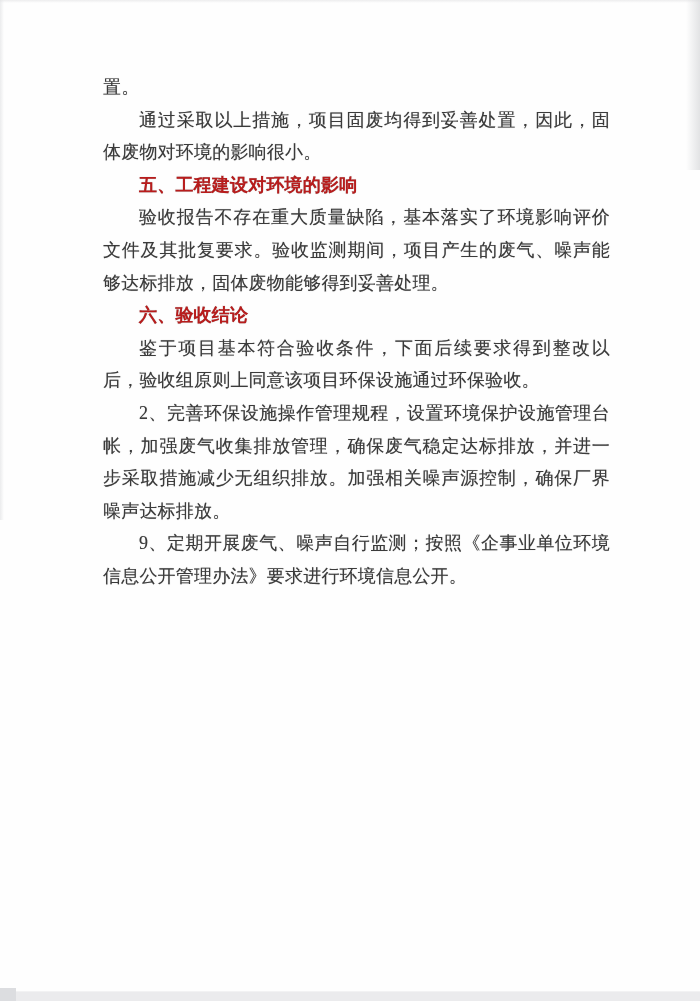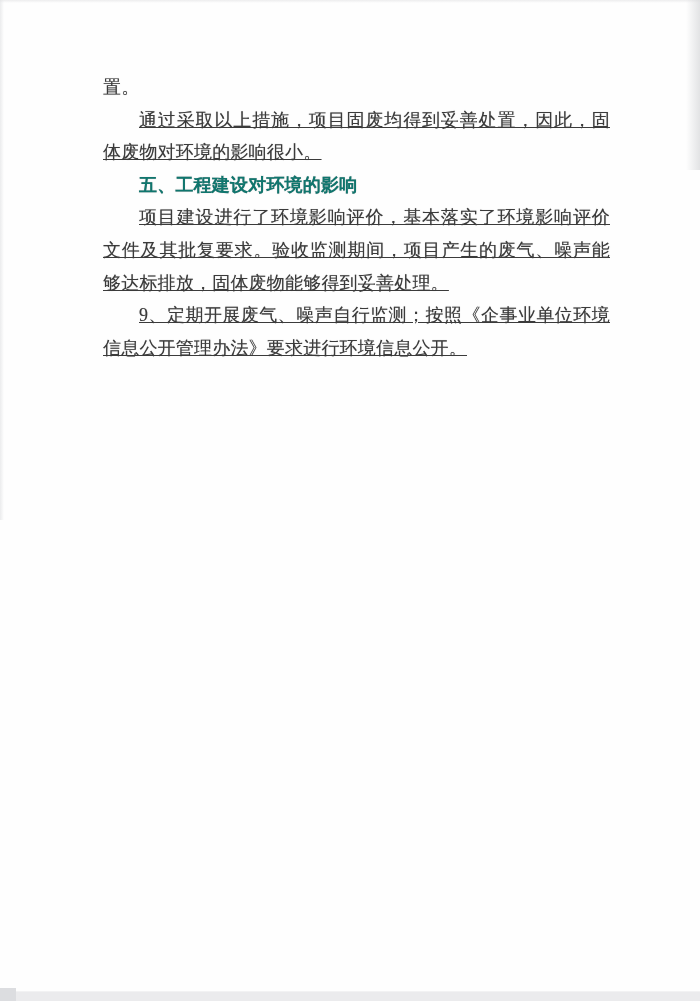--- a/index.html
+++ b/index.html
@@ -49,29 +49,28 @@
   }
   .content p, .content h2 {
     margin: 0;
     font-size: 18px;
     line-height: 32.6px;
     text-align: justify;
     letter-spacing: 0.2px;
   }
   .para {
     text-indent: 2em;
-    text-decoration: underline;
   }
   .cont {
     text-indent: 0;
   }
   .heading {
     text-indent: 2em;
     font-weight: bold;
-    color: #0f766e;
+    color: #b91c1c;
     text-align: left;
     font-size: 18.5px;
   }
   .heading-spaced {
     margin-top: 15px;
     margin-bottom: 10px;
   }
 </style>
 </head>
 <body>
@@ -79,20 +78,23 @@
 <div class="page">
 
   <div class="edge-top"></div>
   <div class="edge-top-right"></div>
   <div class="edge-left"></div>
 
   <main class="content">
     <p class="cont">置。</p>
     <p class="para">通过采取以上措施，项目固废均得到妥善处置，因此，固体废物对环境的影响很小。</p>
     <h2 class="heading heading-spaced">五、工程建设对环境的影响</h2>
-    <p class="para">项目建设进行了环境影响评价，基本落实了环境影响评价文件及其批复要求。验收监测期间，项目产生的废气、噪声能够达标排放，固体废物能够得到妥善处理。</p>
+    <p class="para">验收报告不存在重大质量缺陷，基本落实了环境影响评价文件及其批复要求。验收监测期间，项目产生的废气、噪声能够达标排放，固体废物能够得到妥善处理。</p>
+    <h2 class="heading">六、验收结论</h2>
+    <p class="para">鉴于项目基本符合验收条件，下面后续要求得到整改以后，验收组原则上同意该项目环保设施通过环保验收。</p>
+    <p class="para">2、完善环保设施操作管理规程，设置环境保护设施管理台帐，加强废气收集排放管理，确保废气稳定达标排放，并进一步采取措施减少无组织排放。加强相关噪声源控制，确保厂界噪声达标排放。</p>
     <p class="para">9、定期开展废气、噪声自行监测；按照《企事业单位环境信息公开管理办法》要求进行环境信息公开。</p>
   </main>
 
   <div class="edge-bottom"></div>
   <div class="edge-bottom-corner"></div>
 
 </div>
 
 </body></html>

